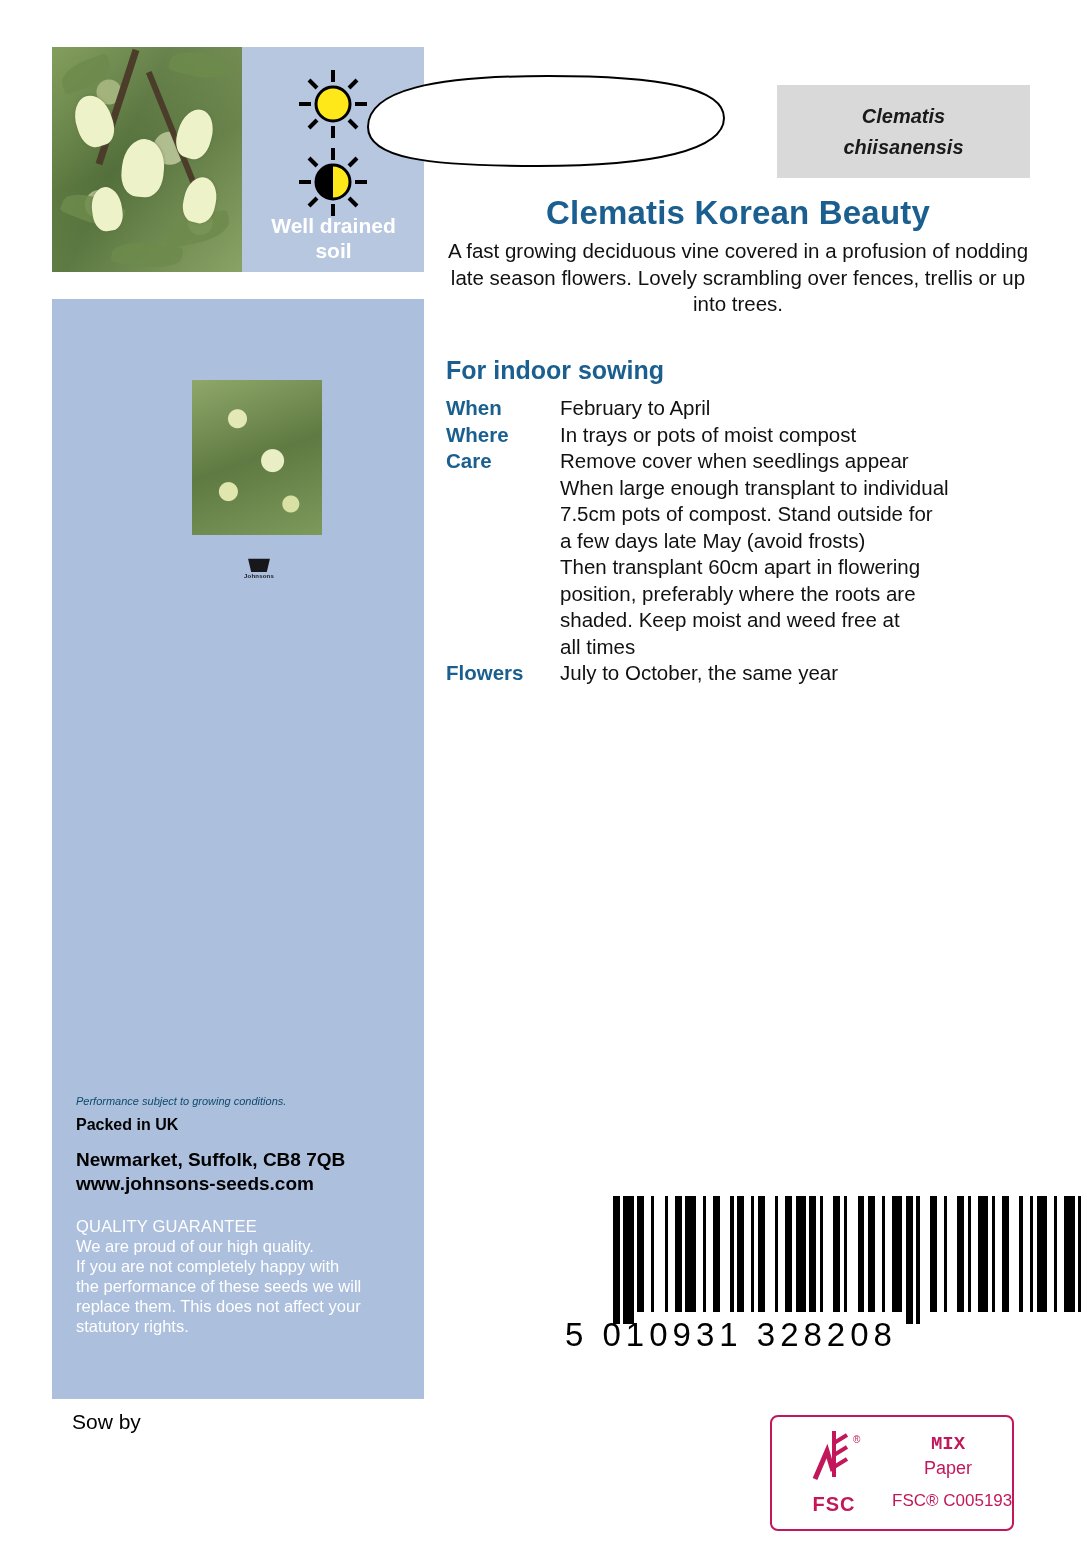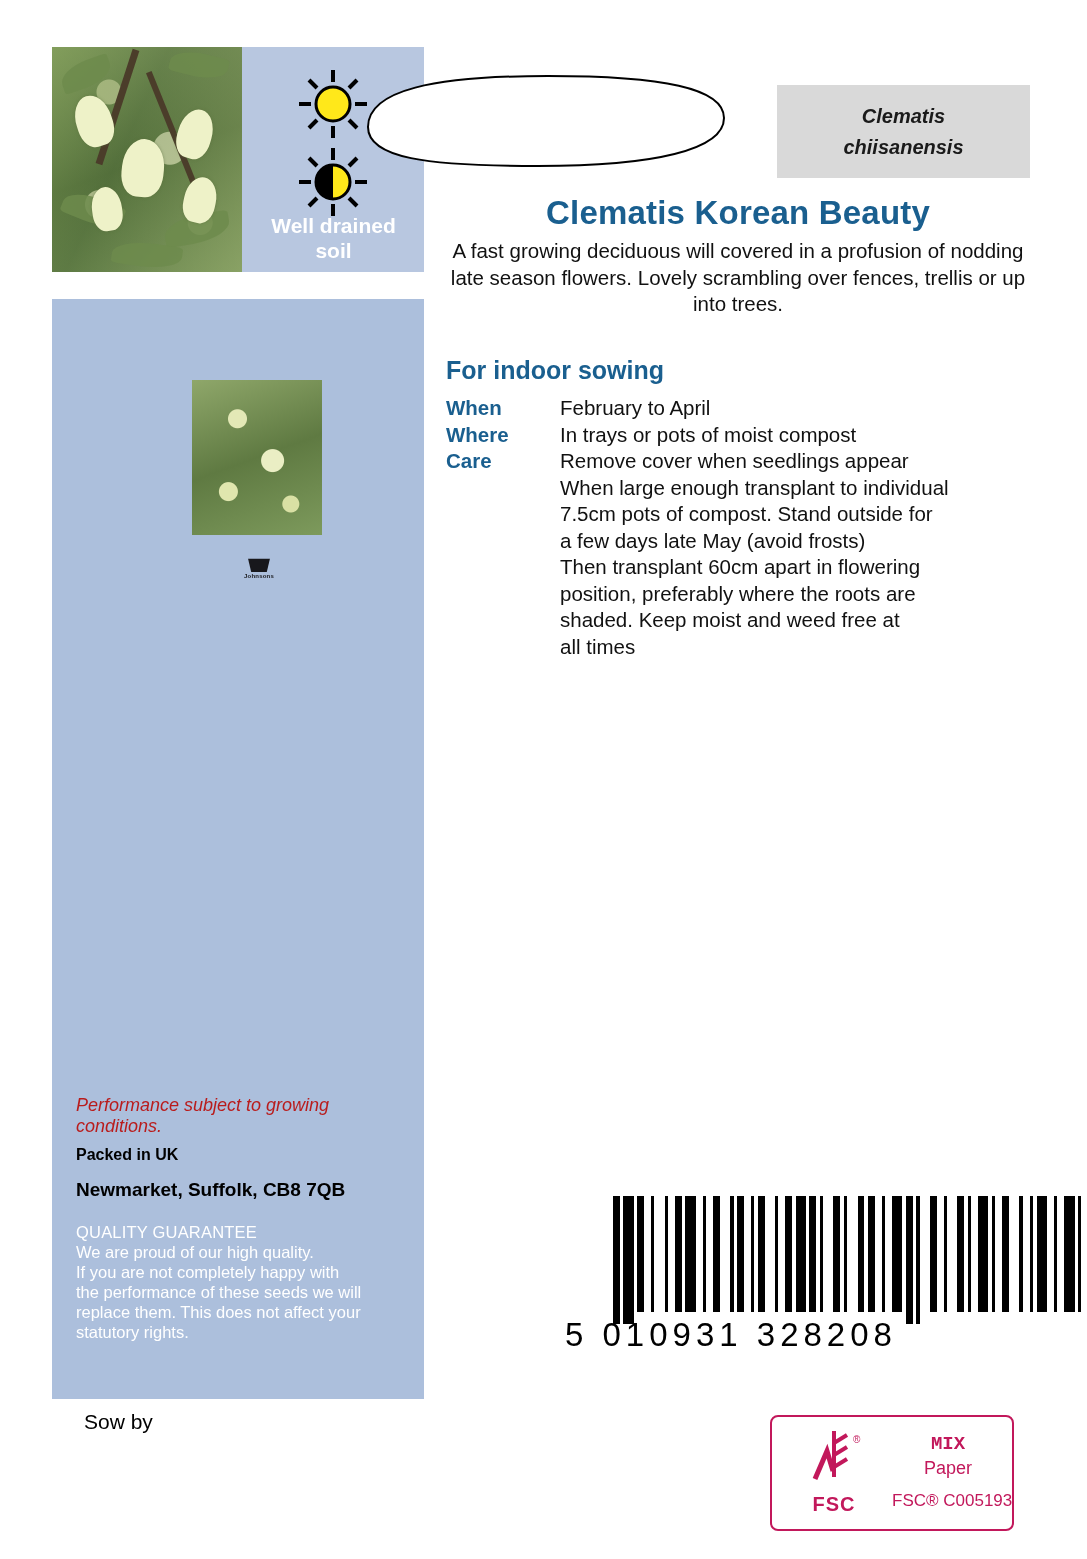--- a/index.html
+++ b/index.html
@@ -166,23 +166,23 @@
     margin-top: 1px;
   }
 
   #footer-text {
     position: absolute;
     left: 24px;
     top: 1048px;
     width: 330px;
   }
   .perf-line {
-    font-size: 18px;
+    font-size: 11px;
     font-style: italic;
-    color: #b91c1c;
+    color: #0c4a6e;
     margin-bottom: 9px;
   }
   .packed-line {
     font-size: 16px;
     font-weight: bold;
     color: #000;
     margin-bottom: 14px;
   }
   .addr-line {
     font-size: 19px;
@@ -321,21 +321,21 @@
     top: 120px;
     width: 440px;
     font-size: 33px;
     letter-spacing: 5px;
     color: #000;
   }
 
   
   #sow-by {
     position: absolute;
-    left: 84px;
+    left: 72px;
     top: 1410px;
     font-size: 21px;
     color: #000;
   }
 
   #fsc-box {
     position: absolute;
     left: 770px;
     top: 1415px;
     width: 240px;
@@ -441,20 +441,21 @@
         <path d="M11 7 C17 7 19 3 20 1 C14 1 12 4 11 7 Z" fill="#18181c"></path>
       </svg>
     </div>
     <div class="brand">Johnsons</div>
   </div>
 
   <div id="footer-text">
     <div class="perf-line">Performance subject to growing conditions.</div>
     <div class="packed-line">Packed in UK</div>
     <div class="addr-line">Newmarket, Suffolk, CB8 7QB</div>
+    <div class="addr-line">www.johnsons-seeds.com</div>
 
     <div id="quality-block">
       <div class="qg-title">QUALITY GUARANTEE</div>
       <div class="qg-body" style="white-space:pre-line;">We are proud of our high quality.
 If you are not completely happy with
 the performance of these seeds we will
 replace them. This does not affect your
 statutory rights.</div>
     </div>
   </div>
@@ -464,21 +465,21 @@
   <div>Clematis</div>
   <div>chiisanensis</div>
 </div>
 
 <svg id="blob" viewBox="0 0 368 98" preserveAspectRatio="none">
   <path d="M6 55 C6 18 72 4 186 4 C300 4 362 16 362 46 C362 78 292 94 176 94 C64 94 6 86 6 55 Z" fill="#ffffff" stroke="#000000" stroke-width="2"></path>
 </svg>
 
 <div id="title">Clematis Korean Beauty</div>
 
-<div id="intro">A fast growing deciduous will covered in a profusion of nodding late season flowers. Lovely scrambling over fences, trellis or up into trees.</div>
+<div id="intro">A fast growing deciduous vine covered in a profusion of nodding late season flowers. Lovely scrambling over fences, trellis or up into trees.</div>
 
 <div id="sowing-heading">For indoor sowing</div>
 
 <div id="instructions">
   <div class="inst-row">
     <div class="inst-label">When</div>
     <div class="inst-value" style="white-space:pre-line;">February to April</div>
   </div>
   <div class="inst-row">
     <div class="inst-label">Where</div>
@@ -487,20 +488,24 @@
   <div class="inst-row">
     <div class="inst-label">Care</div>
     <div class="inst-value" style="white-space:pre-line;">Remove cover when seedlings appear
 When large enough transplant to individual
 7.5cm pots of compost. Stand outside for
 a few days late May (avoid frosts)
 Then transplant 60cm apart in flowering
 position, preferably where the roots are
 shaded. Keep moist and weed free at
 all times</div>
+  </div>
+  <div class="inst-row">
+    <div class="inst-label">Flowers</div>
+    <div class="inst-value" style="white-space:pre-line;">July to October, the same year</div>
   </div>
 </div>
 
 <div id="barcode-wrap">
   <div id="bars">
       <i class="tall" style="width: 6.9px;"></i>
       <i class="gap" style="width: 3.45px;"></i>
       <i class="tall" style="width: 10.35px;"></i>
       <i class="gap" style="width: 3.45px;"></i>
       <i style="width: 6.9px;"></i>

